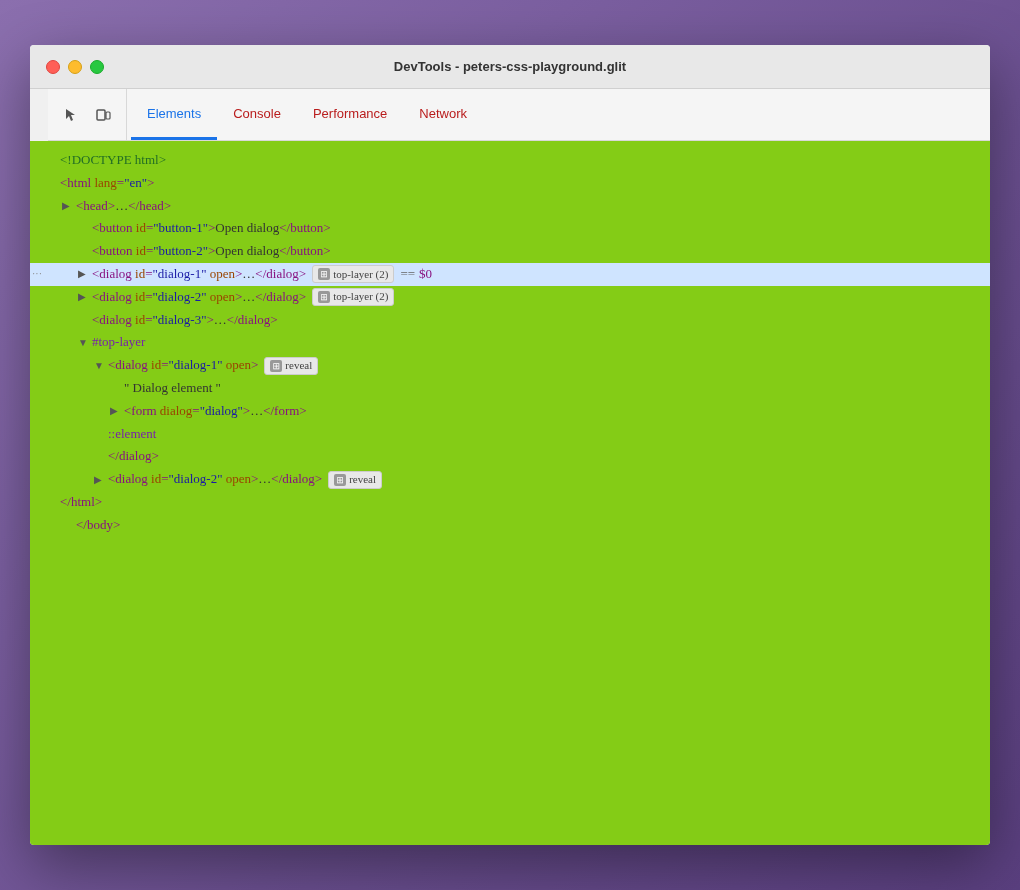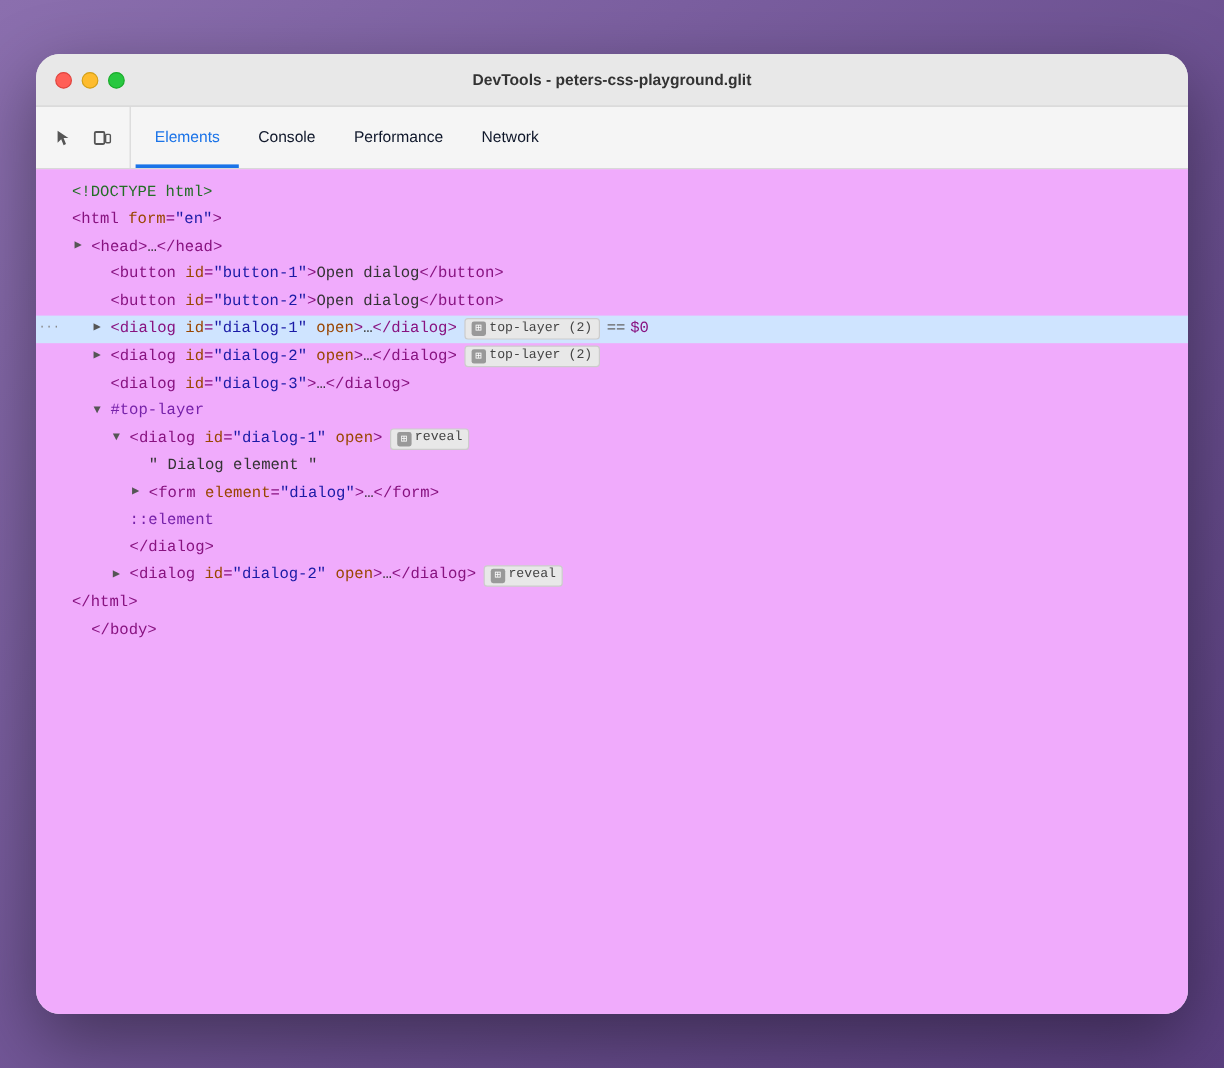--- a/index.html
+++ b/index.html
@@ -11,21 +11,21 @@
       display: flex;
       align-items: center;
       justify-content: center;
       font-family: -apple-system, BlinkMacSystemFont, 'Helvetica Neue', sans-serif;
     }
 
     .window {
       width: 960px;
       height: 800px;
       background: #f0f0f0;
-      border-radius: 20px;
+      border-radius: 4px;
       box-shadow: 0 20px 60px rgba(0,0,0,0.4);
       overflow: hidden;
       display: flex;
       flex-direction: column;
     }
 
     
     .titlebar {
       background: #e8e8e8;
       height: 44px;
@@ -63,20 +63,21 @@
 
     
     .tabsbar {
       background: #f5f5f5;
       border-bottom: 1px solid #d8d8d8;
       display: flex;
       align-items: stretch;
       height: 52px;
       flex-shrink: 0;
       padding-left: 8px;
+      margin-left: 18px;
     }
 
     .toolbar-icons {
       display: flex;
       align-items: center;
       gap: 2px;
       padding-right: 8px;
       border-right: 1px solid #d8d8d8;
       margin-right: 4px;
     }
@@ -93,40 +94,40 @@
       border-radius: 4px;
       color: #555;
       font-size: 16px;
     }
 
     .tab {
       display: flex;
       align-items: center;
       padding: 0 16px;
       font-size: 13px;
-      color: #0f172a;
+      color: #b91c1c;
       cursor: pointer;
       border-bottom: 3px solid transparent;
       white-space: nowrap;
       font-weight: 400;
     }
 
     .tab.active {
       color: #1a73e8;
       border-bottom: 3px solid #1a73e8;
       font-weight: 500;
     }
 
     
     .devtools-content {
-      background: #f0abfc;
+      background: #84cc16;
       flex: 1;
       overflow-y: auto;
       padding: 8px 0;
-      font-family: Liberation Mono, monospace;
+      font-family: Liberation Serif, serif;
       font-size: 13px;
       line-height: 1.6;
     }
 
     .dom-line {
       padding: 1px 12px 1px 16px;
       white-space: pre;
       display: flex;
       align-items: center;
       min-height: 22px;
@@ -254,21 +255,21 @@
     <div class="dom-line">
       <span class="indent" style="padding-left: 0px"></span>
       <span class="expand-arrow none"></span>
       <span class="comment">&lt;!DOCTYPE html&gt;</span>
     </div>
 
     <div class="dom-line">
       <span class="indent" style="padding-left: 0px"></span>
       <span class="expand-arrow none"></span>
       <span class="tag">&lt;html</span>
-      <span class="attr-name"> form</span><span class="tag">=</span><span class="attr-value">"en"</span><span class="tag">&gt;</span>
+      <span class="attr-name"> lang</span><span class="tag">=</span><span class="attr-value">"en"</span><span class="tag">&gt;</span>
     </div>
 
     <div class="dom-line">
       <span class="indent" style="padding-left: 16px"></span>
       <span class="expand-arrow collapsed"></span>
       <span class="tag">&lt;head&gt;</span><span class="text-node">…</span><span class="tag">&lt;/head&gt;</span>
     </div>
 
 
     <div class="dom-line">
@@ -342,21 +343,21 @@
     <div class="dom-line">
       <span class="indent" style="padding-left: 64px"></span>
       <span class="expand-arrow none"></span>
       <span class="text-node">" Dialog element "</span>
     </div>
 
     <div class="dom-line">
       <span class="indent" style="padding-left: 64px"></span>
       <span class="expand-arrow collapsed"></span>
       <span class="tag">&lt;form</span>
-      <span class="attr-name"> element</span><span class="tag">=</span><span class="attr-value">"dialog"</span><span class="tag">&gt;</span><span class="text-node">…</span><span class="tag">&lt;/form&gt;</span>
+      <span class="attr-name"> dialog</span><span class="tag">=</span><span class="attr-value">"dialog"</span><span class="tag">&gt;</span><span class="text-node">…</span><span class="tag">&lt;/form&gt;</span>
     </div>
 
     <div class="dom-line">
       <span class="indent" style="padding-left: 48px"></span>
       <span class="expand-arrow none"></span>
       <span class="pseudo">::element</span>
     </div>
 
     <div class="dom-line">
       <span class="indent" style="padding-left: 48px"></span>

